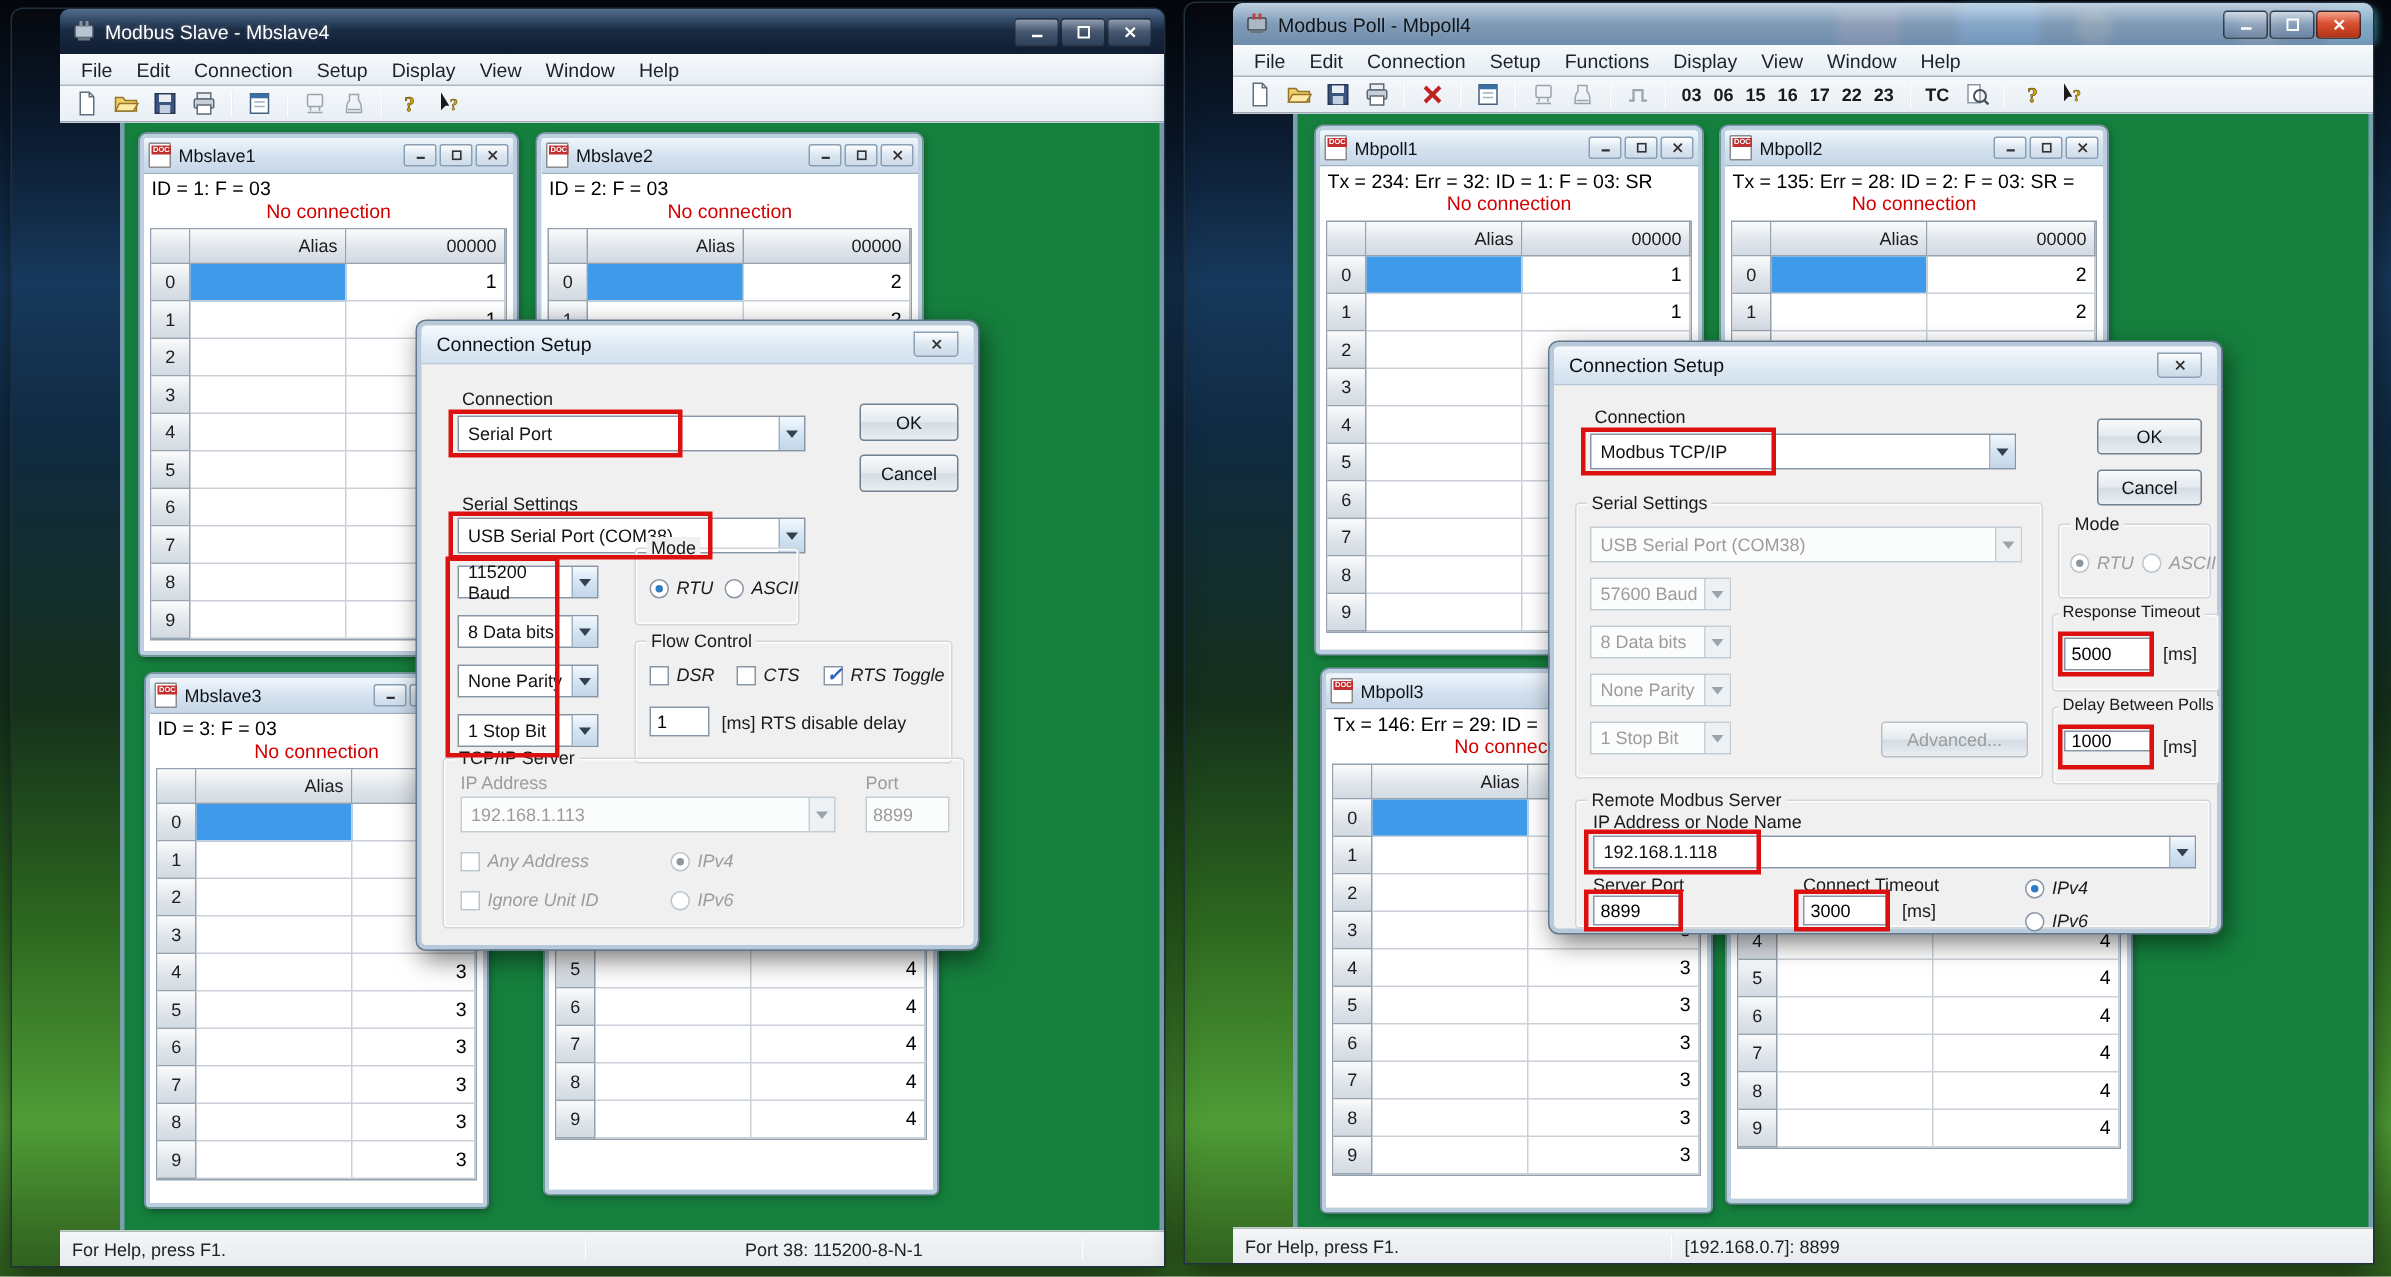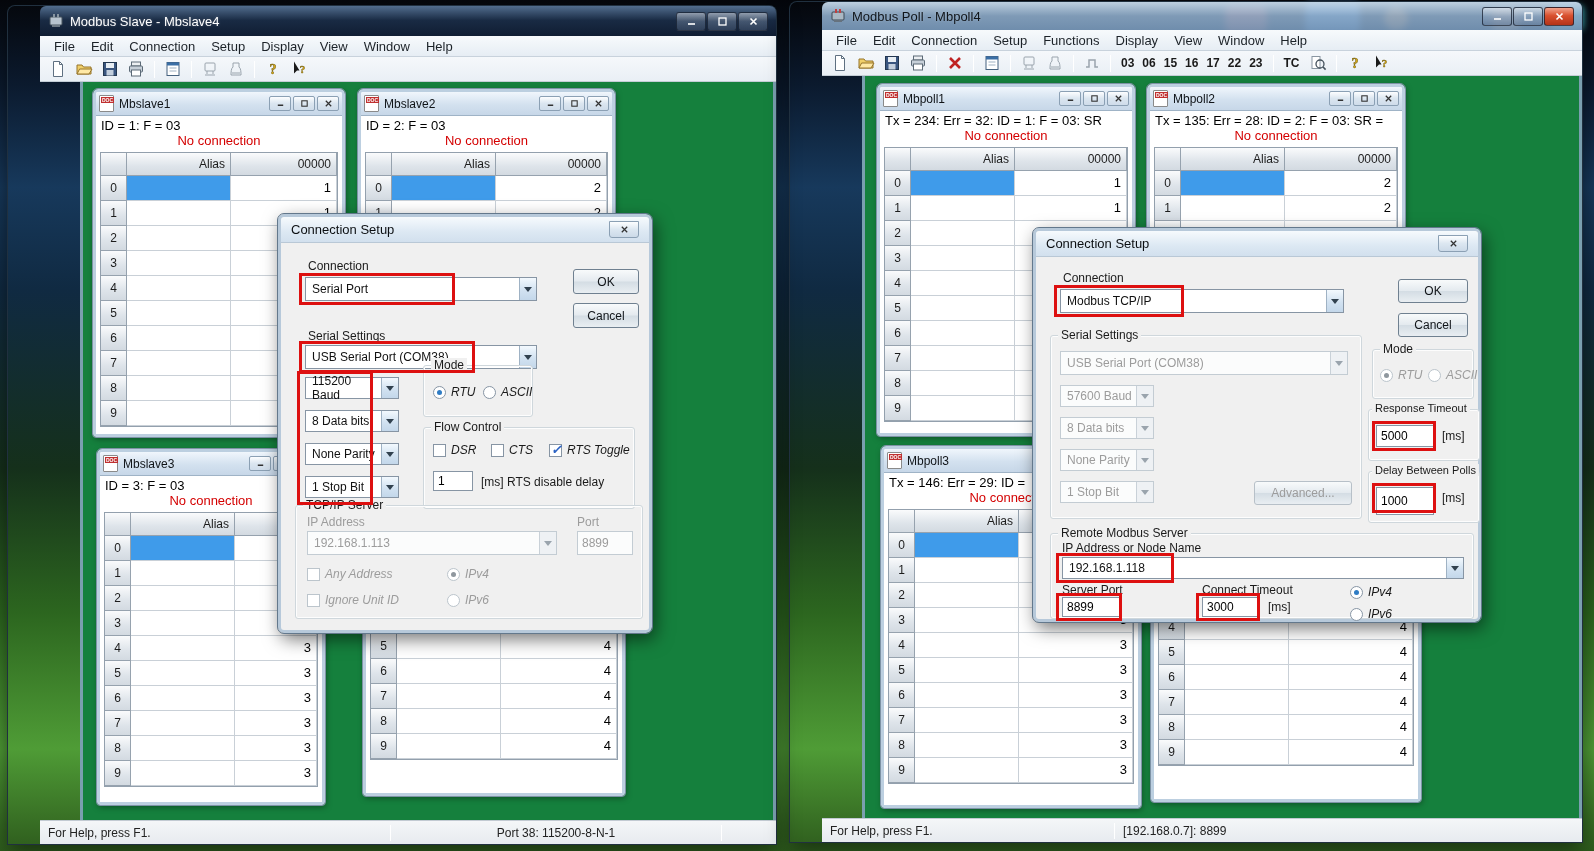--- a/index.html
+++ b/index.html
@@ -1219,21 +1219,21 @@
           <span>ASCII</span>
         </label>
 
       <div class="group" style="left:332px;top:178px;width:112px;height:52px"></div>
       <span class="glabel" style="left:336px;top:171px;font-size:11px">Response Timeout</span>
       <input class="tinput" style="left: 340px; top: 194px; width: 58px; height: 22px;" value="5000">
       <span class="dlabel" style="left:406px;top:198px">[ms]</span>
 
       <div class="group" style="left:332px;top:240px;width:112px;height:52px"></div>
       <span class="glabel" style="left:336px;top:233px;font-size:11px">Delay Between Polls</span>
-      <input class="tinput" style="left: 340px; top: 256px; width: 58px; height: 28px;" value="1000">
+      <input class="tinput" style="left: 340px; top: 256px; width: 58px; height: 14px;" value="1000">
       <span class="dlabel" style="left:406px;top:260px">[ms]</span>
 
       <div class="group" style="left:14px;top:302px;width:424px;height:86px"></div>
       <span class="glabel" style="left:22px;top:295px">Remote Modbus Server</span>
       <span class="dlabel" style="left:26px;top:310px">IP Address or Node Name</span>
       <div class="combo" style="left:26px;top:326px;width:402px;height:22px">
         <span>192.168.1.118</span>
           <span class="arr">
             <i class="tri"></i>
           </span>

